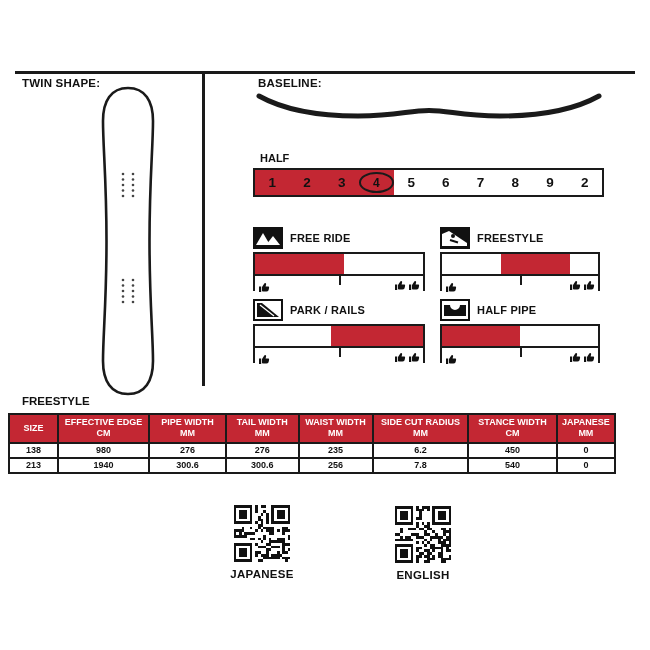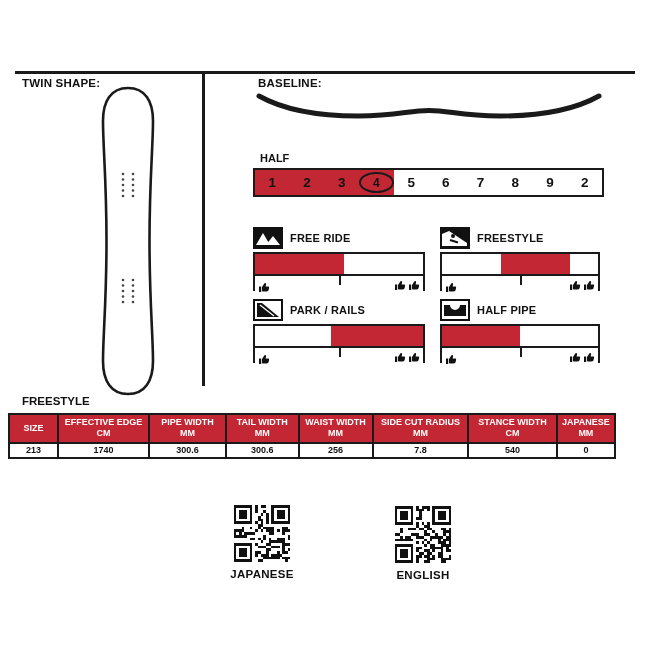--- a/index.html
+++ b/index.html
@@ -259,22 +259,32 @@
         <th><span>PIPE WIDTH</span><br><span>MM</span></th>
         <th><span>TAIL WIDTH</span><br><span>MM</span></th>
         <th><span>WAIST WIDTH</span><br><span>MM</span></th>
         <th><span>SIDE CUT RADIUS</span><br><span>MM</span></th>
         <th><span>STANCE WIDTH</span><br><span>CM</span></th>
         <th><span>JAPANESE</span><br><span>MM</span></th>
       </tr>
     </thead>
     <tbody>
       <tr>
+        <td>138</td>
+          <td>980</td>
+          <td>276</td>
+          <td>276</td>
+          <td>235</td>
+          <td>6.2</td>
+          <td>450</td>
+          <td>0</td>
+      </tr>
+      <tr>
         <td>213</td>
-          <td>1740</td>
+          <td>1940</td>
           <td>300.6</td>
           <td>300.6</td>
           <td>256</td>
           <td>7.8</td>
           <td>540</td>
           <td>0</td>
       </tr>
     </tbody>
   </table>
 

